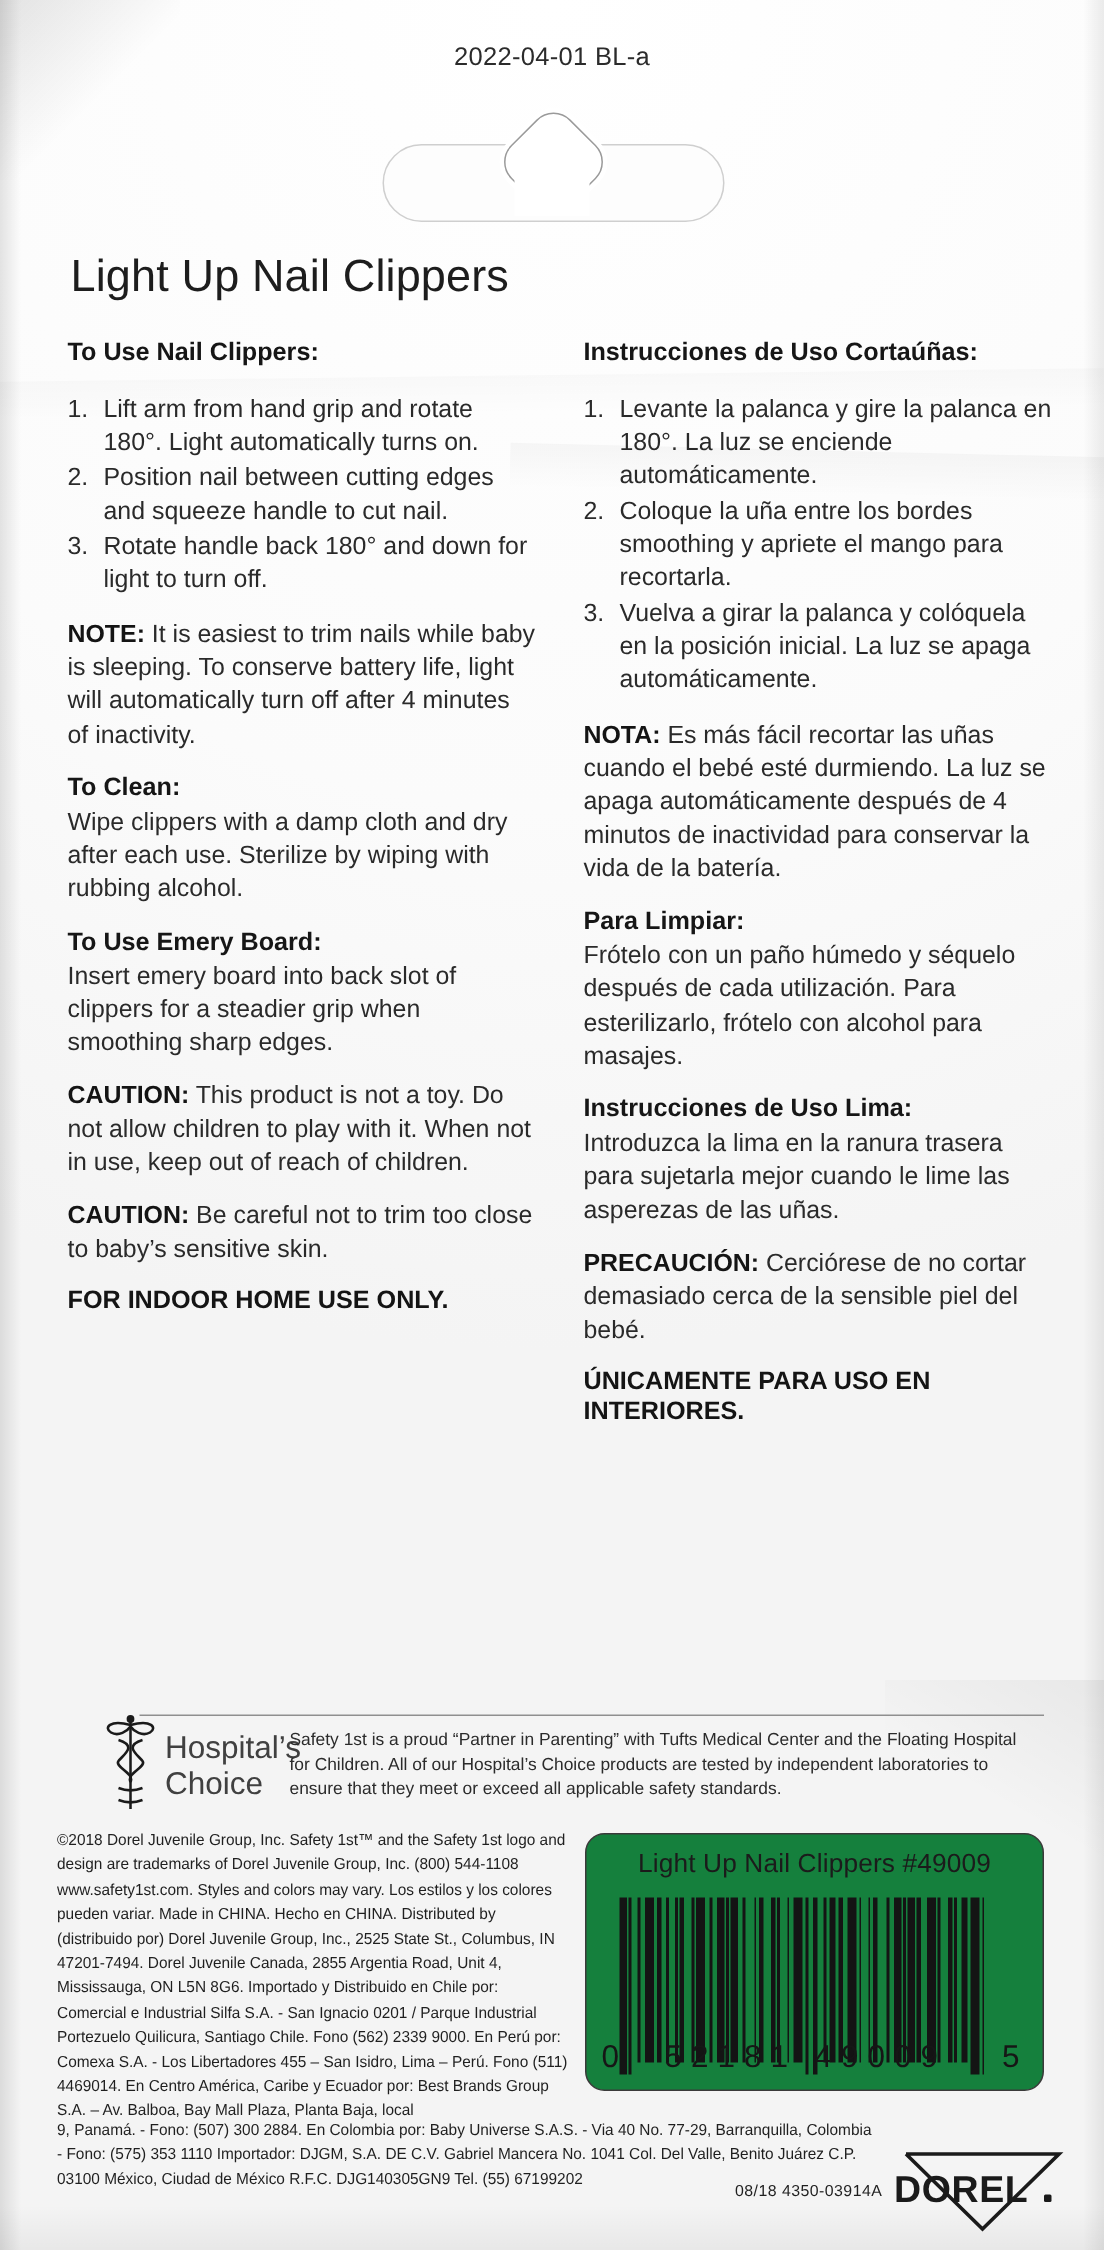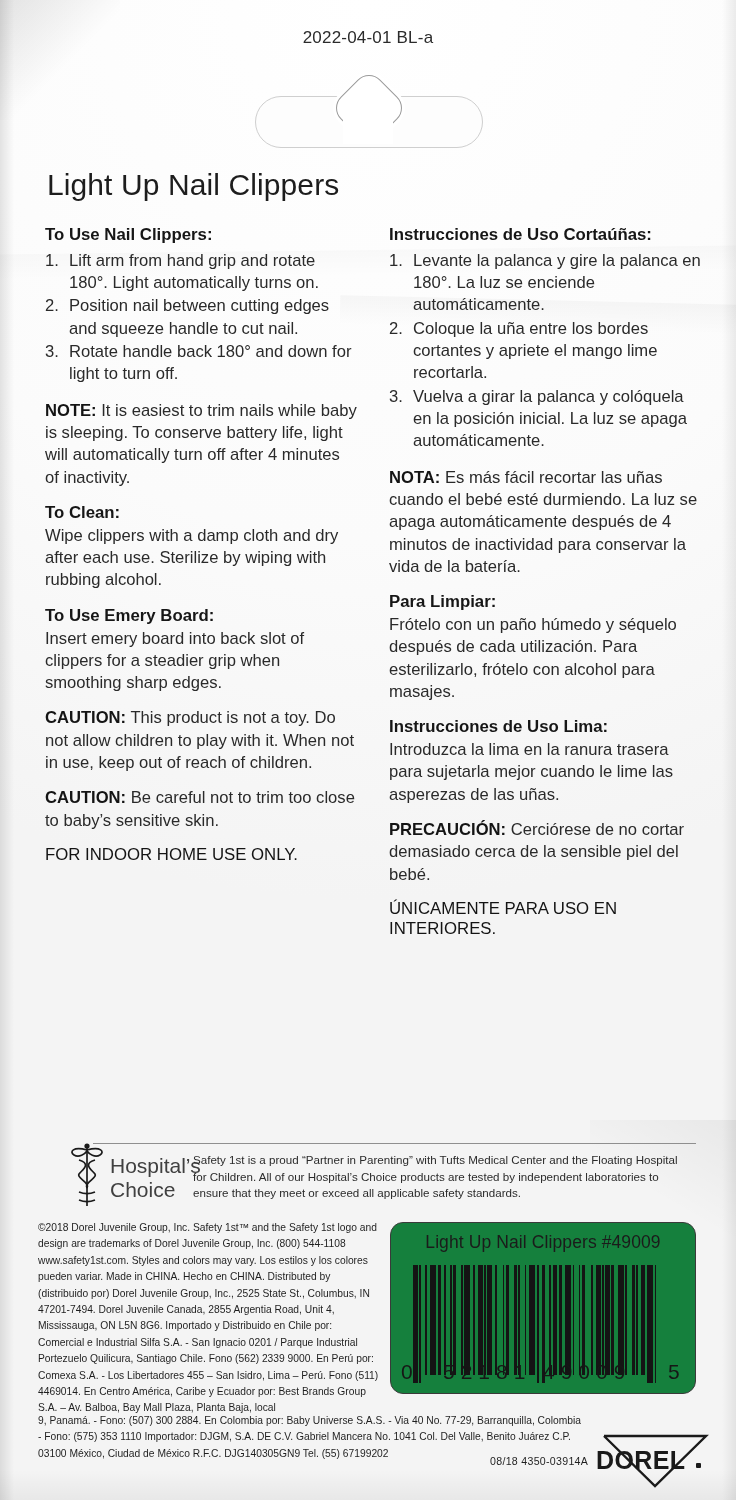--- a/index.html
+++ b/index.html
@@ -53,30 +53,30 @@
   }
 
   
   .cols{position:absolute;left:0;top:224px;width:736px;}
   .col{position:absolute;top:0;width:312px;}
   .col-en{left:45px;}
   .col-es{left:389px;}
   .col p{margin:0 0 13px 0;font-size:16.6px;line-height:1.345;color:#2a2a2a;}
   .col h3{margin:0 0 1px 0;font-size:16.8px;font-weight:700;color:#161616;line-height:1.3;}
   .col .lead{margin-bottom:16px;}
-  ol.steps{margin:4px 0 14px 0;padding:0;list-style:none;counter-reset:s;}
+  ol.steps{margin:16px 0 14px 0;padding:0;list-style:none;counter-reset:s;}
   ol.steps li{
     font-size:16.6px;line-height:1.345;color:#2a2a2a;
     padding-left:24px;position:relative;margin-bottom:1px;
   }
   ol.steps li:before{
     counter-increment:s;content:counter(s) ".";position:absolute;left:0;top:0;
   }
   .kw{font-weight:700;color:#141414;}
-  .allcaps{font-weight:400;font-size:16.8px;color:#141414;margin-top:2px;display:block;}
+  .allcaps{font-weight:700;font-size:16.8px;color:#141414;margin-top:2px;display:block;}
 
   
   .divider{position:absolute;left:93px;top:1143px;width:603px;height:1px;background:#8f8f8f;}
   .hc{position:absolute;left:66px;top:1148px;width:170px;height:62px;}
   .hc-logo{position:absolute;left:0;top:-6px;width:42px;height:68px;}
   .hc-text{position:absolute;left:44px;top:6px;font-size:21px;line-height:1.12;color:#404040;}
   .partner{
     position:absolute;left:193px;top:1152px;width:500px;
     font-size:11.6px;line-height:1.44;color:#2b2b2b;
   }
@@ -170,21 +170,21 @@
     <p><span class="kw">CAUTION:</span><span> Be careful not to trim too close to baby’s sensitive skin.</span></p>
 
     <span class="allcaps">FOR INDOOR HOME USE ONLY.</span>
   </div>
 
   <div class="col col-es">
 
     <h3>Instrucciones de Uso Cortaúñas:</h3>
     <ol class="steps">
       <li>Levante la palanca y gire la palanca en 180°. La luz se enciende automáticamente.</li>
-      <li>Coloque la uña entre los bordes cortantes y apriete el mango lime recortarla.</li>
+      <li>Coloque la uña entre los bordes smoothing y apriete el mango para recortarla.</li>
       <li>Vuelva a girar la palanca y colóquela en la posición inicial. La luz se apaga automáticamente.</li>
     </ol>
 
     <p><span class="kw">NOTA:</span><span> Es más fácil recortar las uñas cuando el bebé esté durmiendo. La luz se apaga automáticamente después de 4 minutos de inactividad para conservar la vida de la batería.</span></p>
 
     <h3>Para Limpiar:</h3>
     <p>Frótelo con un paño húmedo y séquelo después de cada utilización. Para esterilizarlo, frótelo con alcohol para masajes.</p>
 
     <h3>Instrucciones de Uso Lima:</h3>
     <p>Introduzca la lima en la ranura trasera para sujetarla mejor cuando le lime las asperezas de las uñas.</p>

